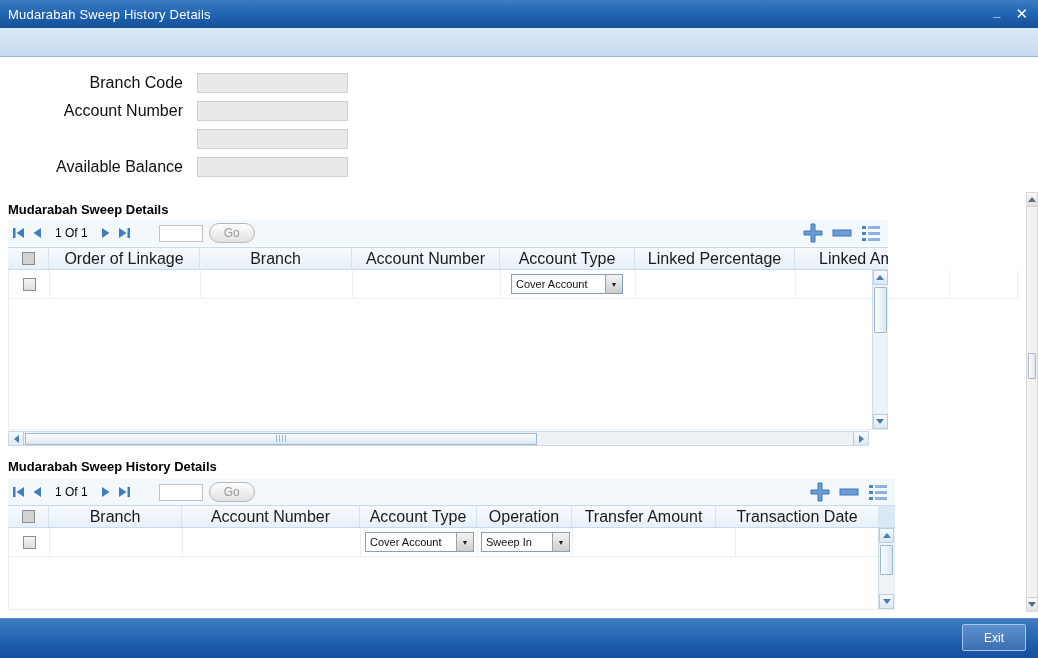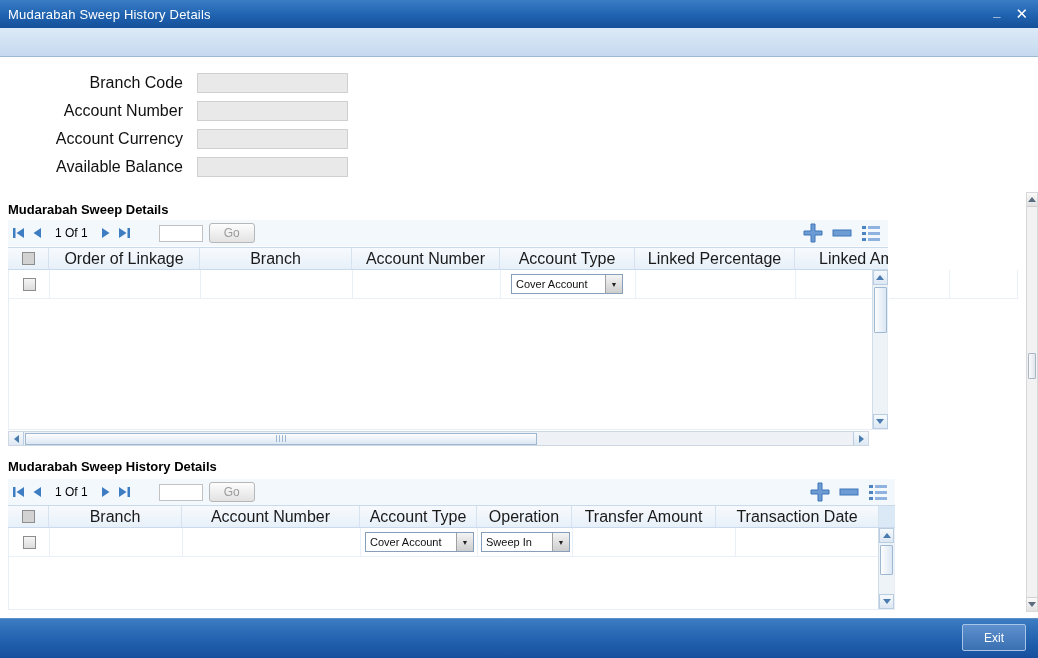--- a/index.html
+++ b/index.html
@@ -32,21 +32,21 @@
 
   
   .pagbar{position:absolute;left:8px;height:26px;display:flex;align-items:center;background:#f3f8fd}
   .pb1{top:220px;width:880px}
   .pb2{top:479px;width:887px}
   .nav{display:flex;align-items:center;margin-left:2px}
   .nav-btn{width:18px;height:18px;display:flex;align-items:center;justify-content:center;cursor:default}
   .nav-btn svg{display:block}
   .page-text{font-size:12px;color:#000;margin:0 9px;white-space:nowrap}
   .goto-input{margin-left:26px;width:44px;height:17px;border:1px solid #c2c2c2;background:#fff;font:11px "Liberation Sans",sans-serif;padding:0 2px;outline:none}
-  .go-btn{margin-left:6px;width:46px;height:20px;border:1px solid #b7b7b7;border-radius:3px;
+  .go-btn{margin-left:6px;width:46px;height:20px;border:1px solid #b7b7b7;border-radius:10px;
     background:linear-gradient(180deg,#fdfdfd,#e2e2e2);color:#9b9b9b;font-size:12px;
     display:flex;align-items:center;justify-content:center;cursor:default}
   .row-actions{position:absolute;right:6px;top:2px;display:flex;gap:7px;align-items:center}
   .action-btn{display:flex;align-items:center;justify-content:center;cursor:default}
 
   
   .table{position:absolute;left:8px}
   .t1{top:247px;width:880px}
   .t2{top:505px;width:887px}
   .thead{display:flex;height:23px;overflow:hidden;width:100%;
@@ -135,21 +135,20 @@
       <span class="win-close">✕</span>
     </div>
   </div>
 
   <div class="toolbar"></div>
 
   <div class="form-label fr0">Branch Code</div>
   <input class="form-field fr0" readonly="" value="" style="">
   <div class="form-label fr1">Account Number</div>
   <input class="form-field fr1" readonly="" value="" style="">
-  <div class="form-label fr2">Account Currency</div>
   <input class="form-field fr2" readonly="" value="" style="">
   <div class="form-label fr3">Available Balance</div>
   <input class="form-field fr3" readonly="" value="" style="">
 
   <div class="section-heading sh1">Mudarabah Sweep Details</div>
 
   <div class="pagbar pb1">
     <div class="nav">
       <span class="nav-btn">
           <svg width="14" height="12">

